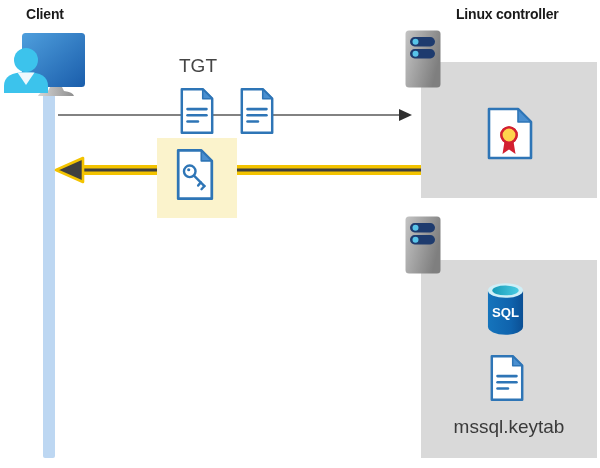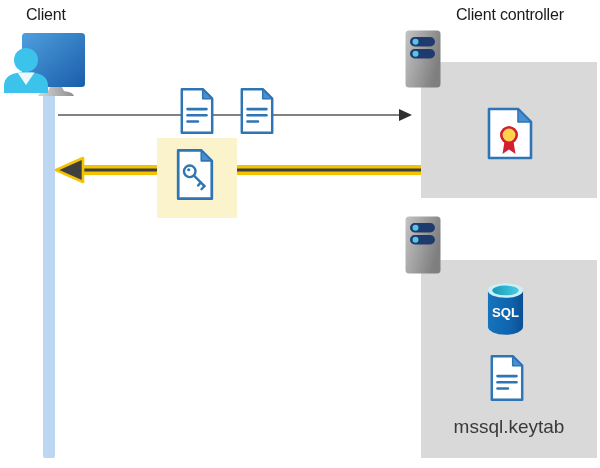--- a/index.html
+++ b/index.html
@@ -10,21 +10,21 @@
     --cert-ribbon-red:#D32030; --sql-body-blue:#1068B0; --heading-text:#1A1A1A;
     --label-text:#454545;
   }
   *{margin:0;padding:0;box-sizing:border-box;}
   html,body{background:#fff;}
   body{font-family:"Liberation Sans",sans-serif;}
   #canvas{position:relative;width:600px;height:468px;background:#fff;overflow:hidden;}
   .abs{position:absolute;}
   .layer0{z-index:0;} .layer1{z-index:1;} .layer2{z-index:2;} .layer3{z-index:3;}
 
-  .heading{font-weight:normal;color:var(--heading-text);font-size:16px;line-height:1.15;
+  .heading{font-weight:bold;color:var(--heading-text);font-size:14px;line-height:1.15;
            letter-spacing:-0.2px;}
   .ticket-label{font-size:19px;color:var(--label-text);text-align:center;}
   .file-label{font-size:19px;color:#3A3A3A;text-align:center;}
 
   .panel{background:var(--panel-gray);}
   .timeline{background:var(--timeline-blue);border-radius:2px;}
   .highlight-box{background:var(--highlight-yellow-bg);}
 
   svg{display:block;}
   .doc-page{fill:#fff;stroke:var(--doc-blue);stroke-width:2.6;stroke-linejoin:round;}
@@ -98,20 +98,21 @@
   <svg class="abs layer3" style="left:0;top:30px;" width="100" height="75" viewBox="0 0 100 75">
     <rect x="22" y="3" width="63" height="54" rx="3.5" fill="url(#gradMonitor)"></rect>
     <path d="M50,57 h12 l2,4 q9,1 10,5 h-36 q1,-4 10,-5 z" fill="url(#gradStand)"></path>
     <g>
       <circle class="person" cx="26" cy="60" r="12" transform="translate(0,-30)"></circle>
       <path class="person" d="M4,63 V56 Q4,42 26,42 Q48,42 48,56 V63 Z"></path>
       <path class="collar" d="M17.5,42.5 L26,55 L34.5,42.5 Z"></path>
     </g>
   </svg>
 
+  <div class="abs ticket-label layer3" style="left:170px;top:55px;width:56px;">TGT</div>
 
   <svg class="abs layer3" style="left:178px;top:85px;" width="38" height="52" viewBox="0 0 40 52">
     <path class="doc-page" d="M4,3 H26 L36,13 V49 H4 Z"></path>
     <path class="doc-fold" d="M26,3 V13 H36 Z"></path>
     <line class="doc-line" x1="10" y1="24" x2="30" y2="24"></line>
     <line class="doc-line" x1="10" y1="30.5" x2="30" y2="30.5"></line>
     <line class="doc-line" x1="10" y1="37" x2="21" y2="37"></line>
   </svg>
 
   <svg class="abs layer3" style="left:238px;top:85px;" width="38" height="52" viewBox="0 0 40 52">
@@ -134,21 +135,21 @@
     </g>
   </svg>
 
   <svg class="abs layer3" style="left:405px;top:30px;" width="36" height="58" viewBox="0 0 36 58">
     <rect x="0.5" y="0.5" width="35" height="57" rx="3.5" fill="url(#gradServer)"></rect>
     <rect class="pill" x="5" y="7" width="25" height="9.5" rx="4.7"></rect>
     <circle class="pill-dot" cx="10.5" cy="11.7" r="3"></circle>
     <rect class="pill" x="5" y="19" width="25" height="9.5" rx="4.7"></rect>
     <circle class="pill-dot" cx="10.5" cy="23.7" r="3"></circle>
   </svg>
-  <div class="abs heading layer3" style="left:456px;top:6px;width:140px;">Client controller</div>
+  <div class="abs heading layer3" style="left:456px;top:6px;width:140px;">Linux controller</div>
 
   <svg class="abs layer3" style="left:485px;top:106px;" width="50" height="55" viewBox="0 0 50 55">
     <path class="doc-page" d="M4,3 H33 L46,16 V52 H4 Z"></path>
     <path class="doc-fold" d="M33,3 V16 H46 Z"></path>
     <circle class="seal" cx="24" cy="29" r="7.6"></circle>
     <path class="ribbon" d="M19.5,35.5 L17.5,48 L24,43.5 L30.5,48 L28.5,35.5 Z"></path>
     <circle class="seal" cx="24" cy="29" r="7.6" fill-opacity="1"></circle>
   </svg>
 
   <svg class="abs layer3" style="left:405px;top:216px;" width="36" height="58" viewBox="0 0 36 58">

